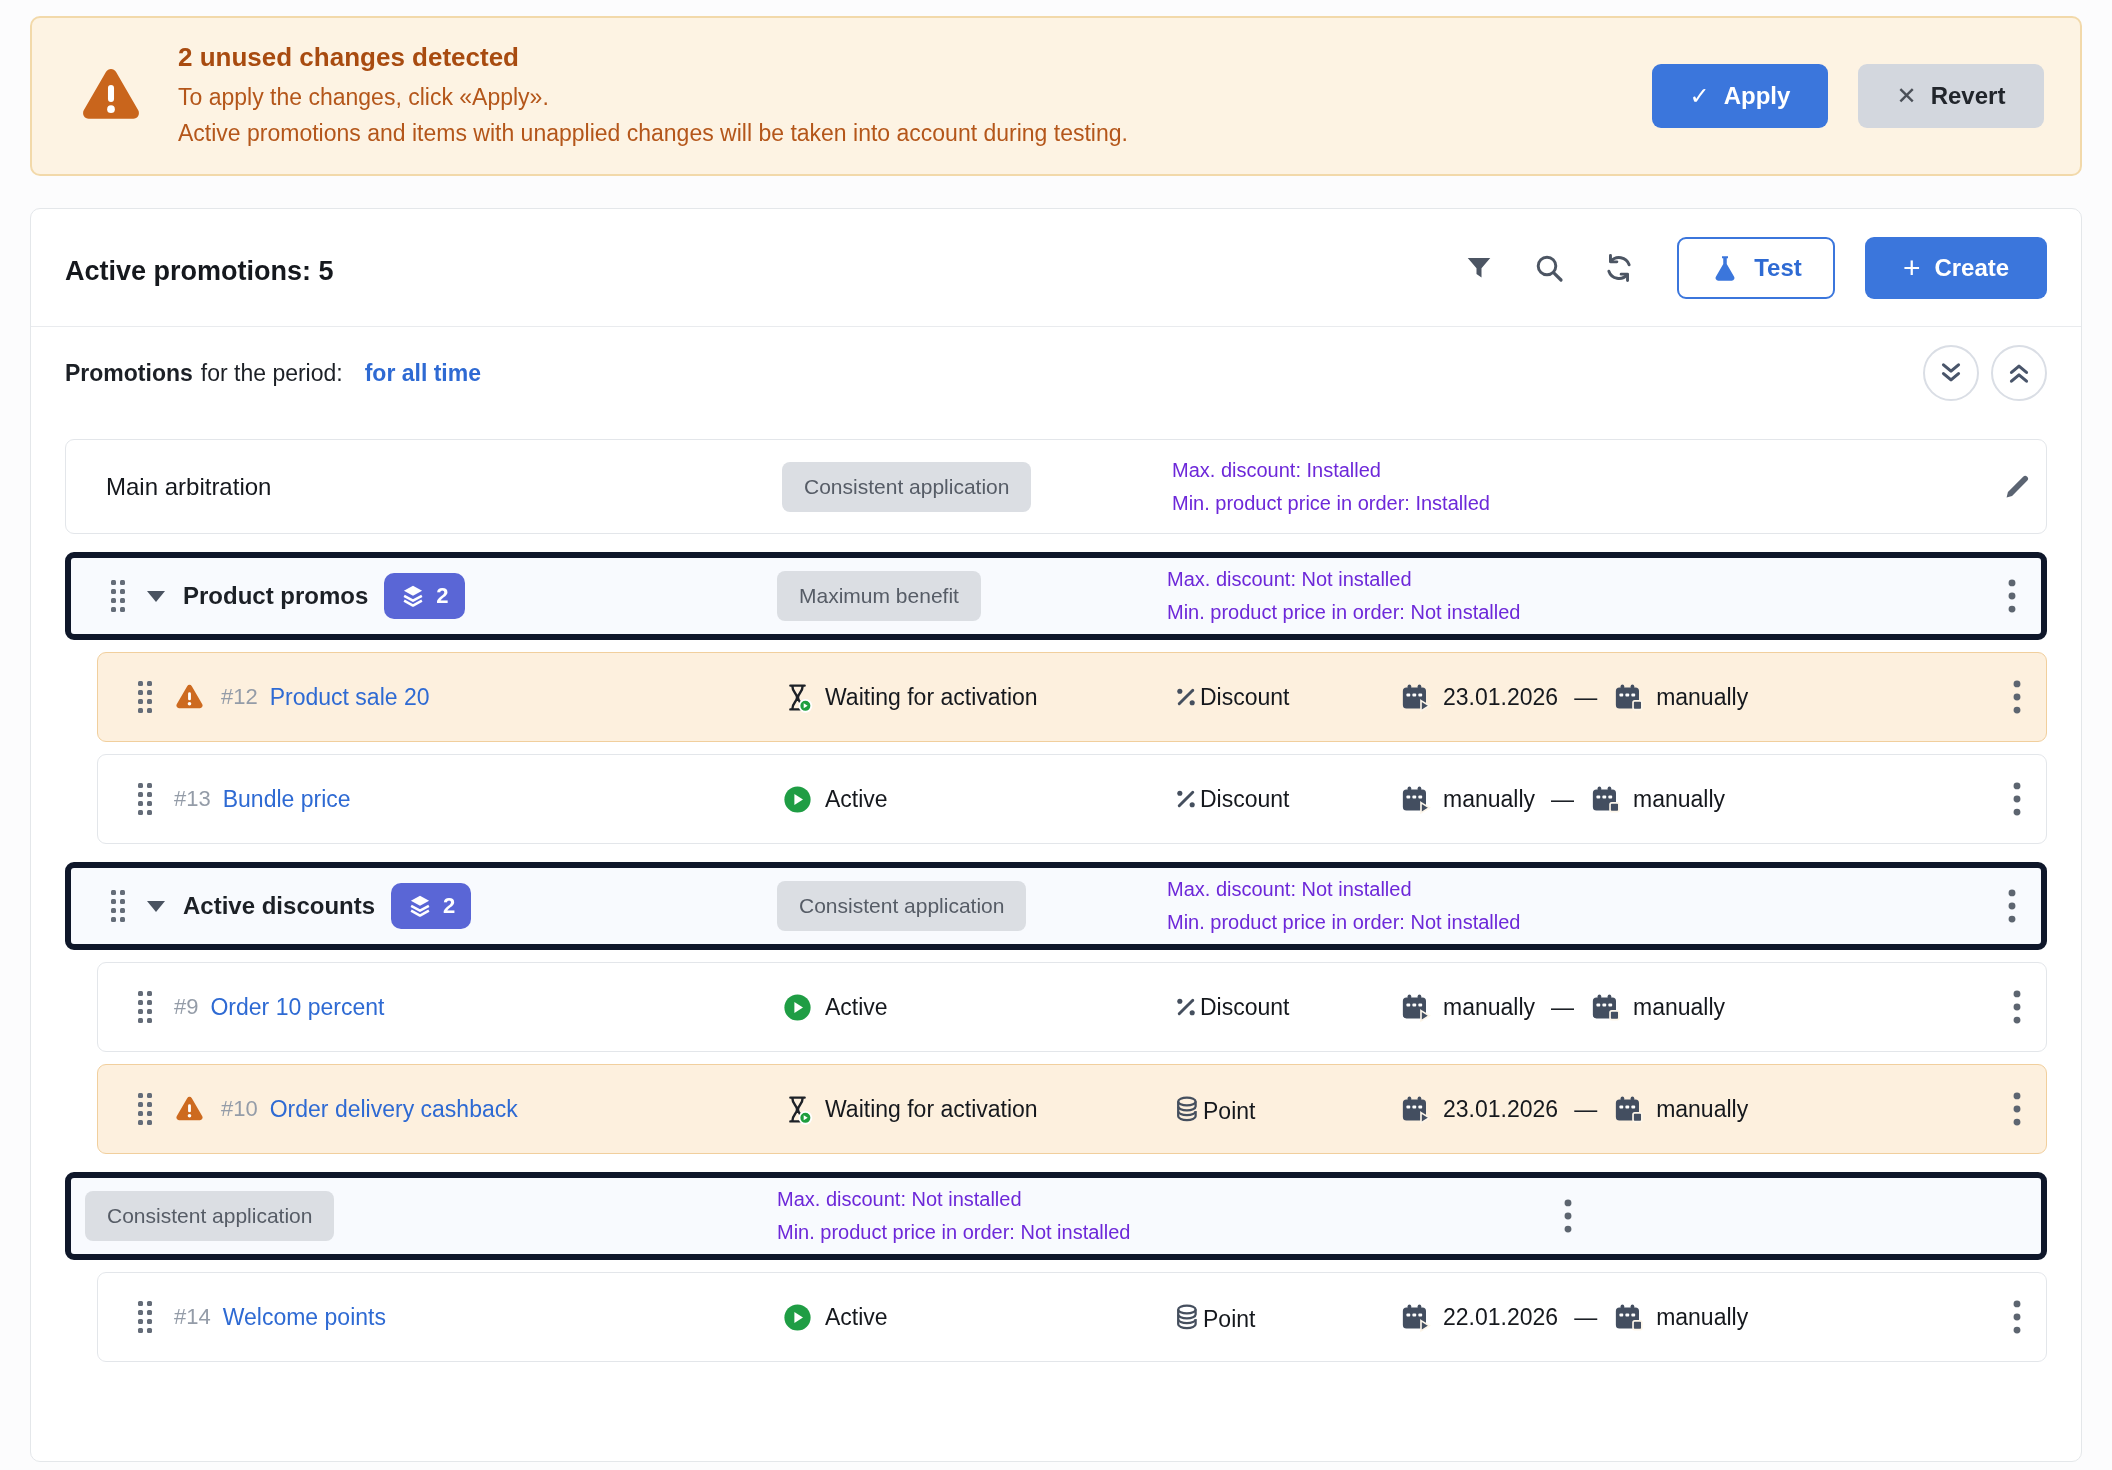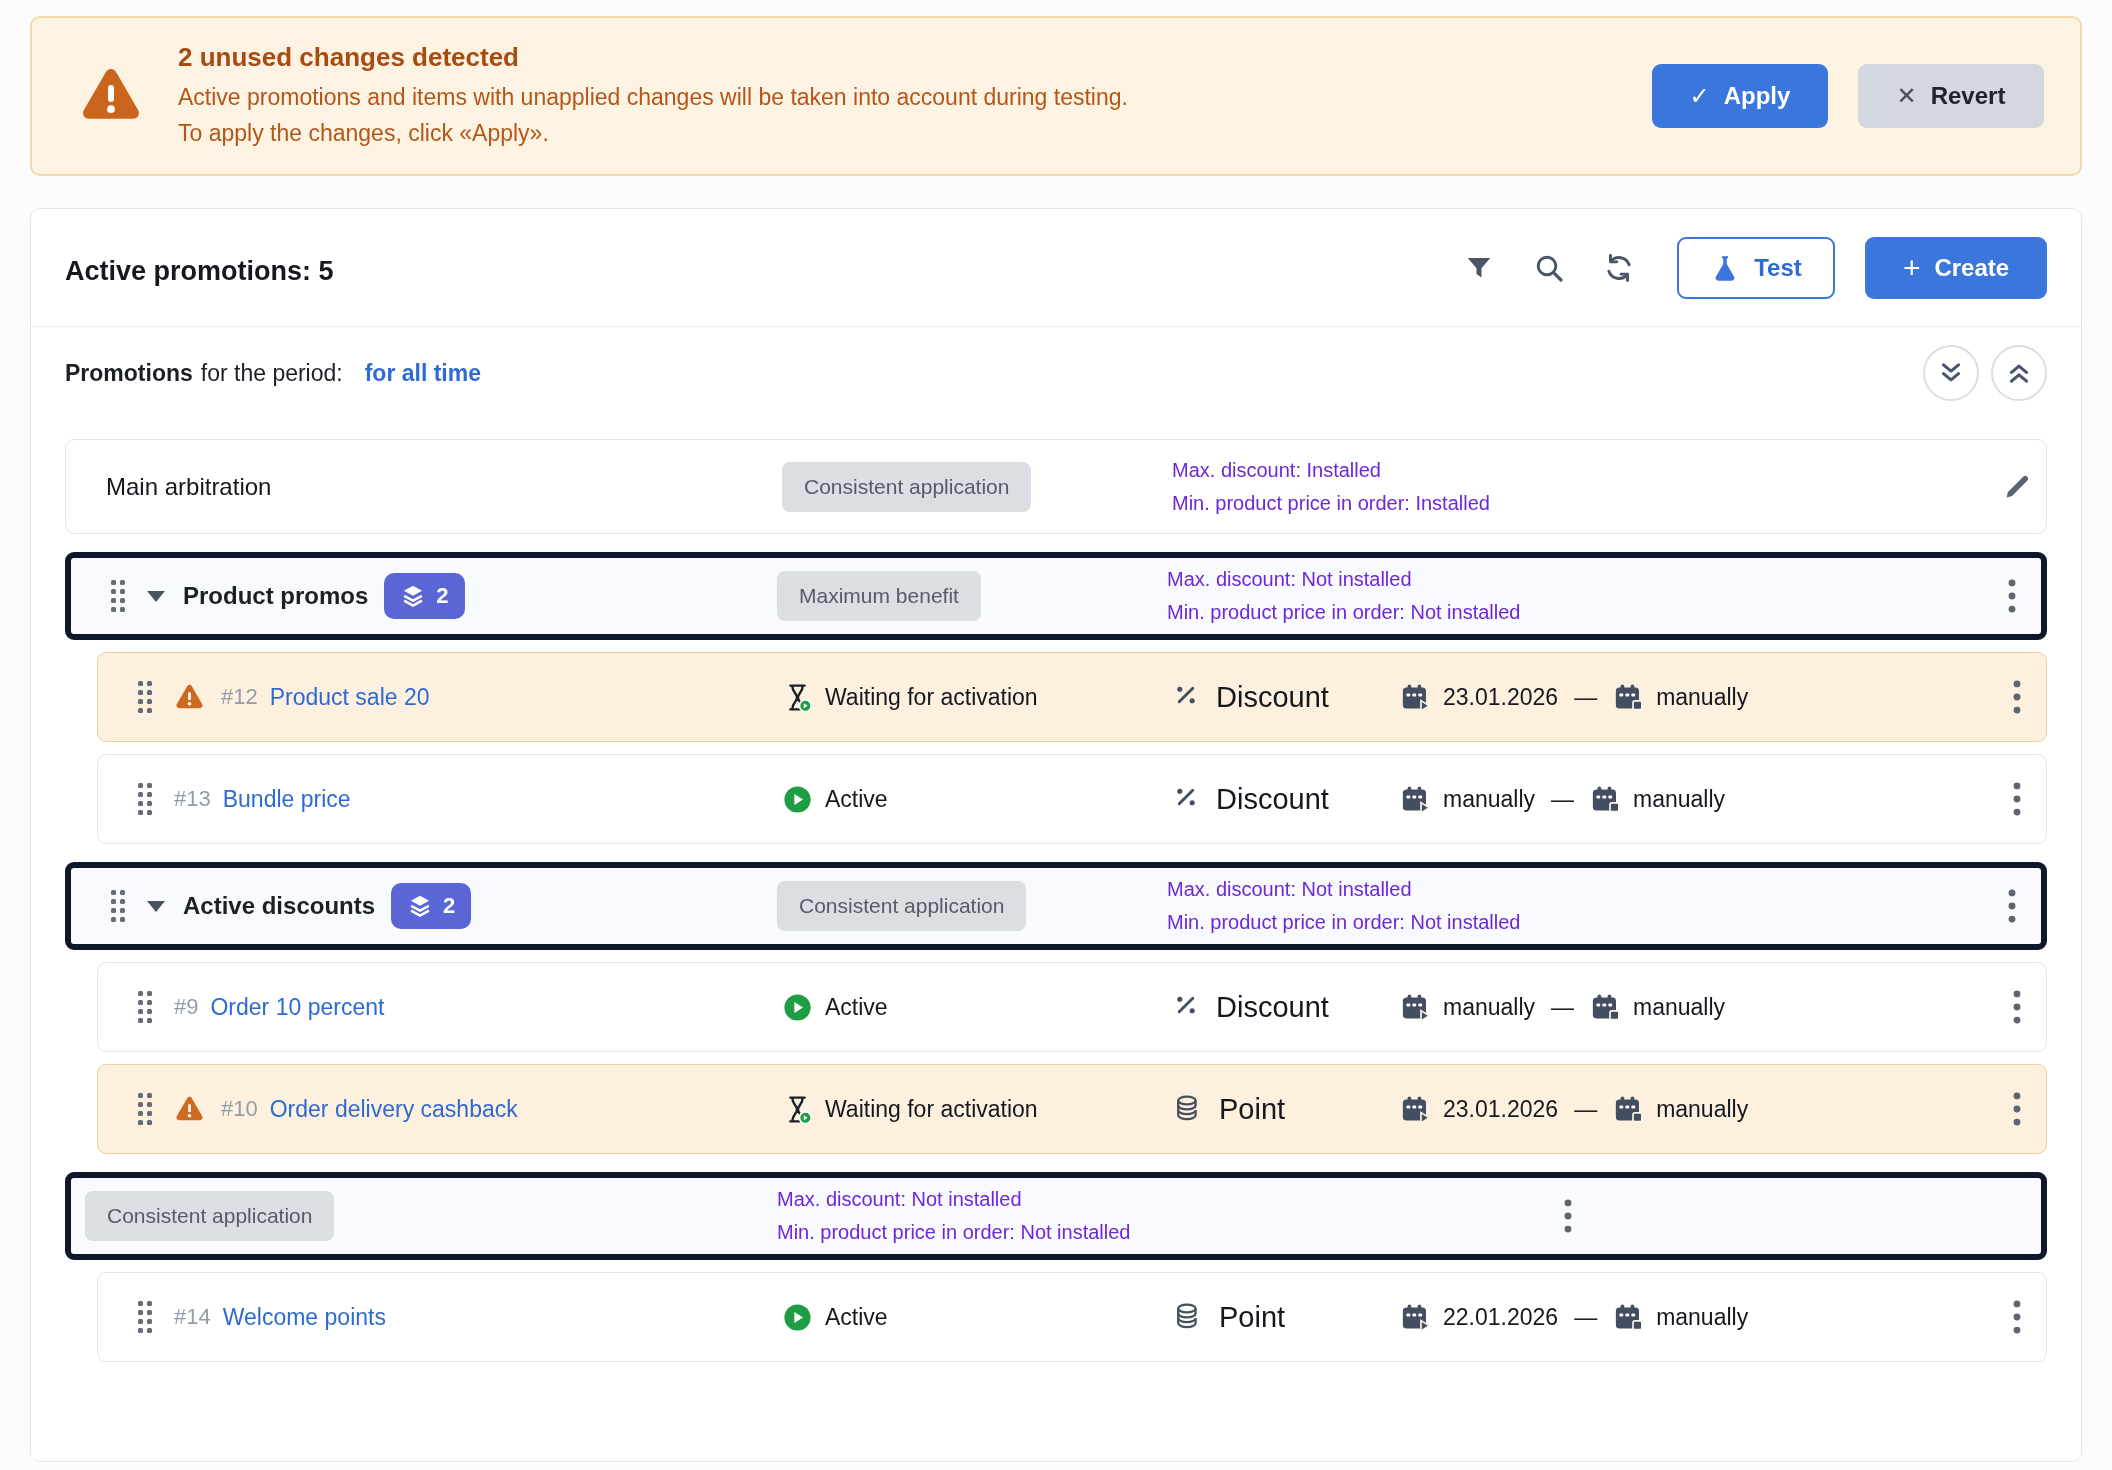--- a/index.html
+++ b/index.html
@@ -74,43 +74,43 @@
                  display:flex; align-items:center; gap:10px; padding:0 16px; font-size:22px; font-weight:700; }
   .promo-warning { margin-right:16px; }
   .promo-id { font-size:22px; color:#949ca8; margin-right:12px; }
   .promo-name { font-size:23px; color:#2e6ad3; cursor:pointer; }
 
   .cell-status { display:flex; align-items:center; gap:12px; padding-left:14px; font-size:23px; }
   .grey-badge { background:#dbdee3; color:#565c66; font-size:21px; font-weight:500;
                 padding:13px 22px; border-radius:8px; }
 
   .cell-right { display:flex; align-items:center; padding-left:14px; }
-  .type { width:228px; display:flex; align-items:flex-start; gap:16px; font-size:29px; }
+  .type { width:228px; display:flex; align-items:flex-end; gap:0; font-size:23px; }
   .dates { display:flex; align-items:center; gap:12px; font-size:23px; }
   .date-sep { color:#1c2026; margin:0 4px; }
 
   .cell-info { padding-left:14px; font-size:20px; color:#6d28d9; display:flex;
                flex-direction:column; gap:10px; }
   .cell-kebab { display:flex; align-items:center; justify-content:center; cursor:pointer; }
 </style>
 </head>
 <body>
 
 <div class="banner">
   <span class="banner-icon">
       <svg width="66" height="66" viewBox="0 0 24 24">
         <path d="M10.2 3.2a2.1 2.1 0 0 1 3.6 0l8.1 14a2.1 2.1 0 0 1-1.8 3.1H3.9a2.1 2.1 0 0 1-1.8-3.1l8.1-14z" fill="#c9651c"></path>
         <rect x="10.9" y="8" width="2.2" height="6.2" rx="1.1" fill="#fff"></rect>
         <circle cx="12" cy="16.8" r="1.4" fill="#fff"></circle>
       </svg>
     </span>
   <div class="banner-text">
     <div class="banner-title">2 unused changes detected</div>
+    <div class="banner-line">To apply the changes, click «Apply».</div>
     <div class="banner-line">Active promotions and items with unapplied changes will be taken into account during testing.</div>
-    <div class="banner-line">To apply the changes, click «Apply».</div>
   </div>
   <div class="banner-spacer"></div>
   <div class="btn btn-apply">
     <span class="btn-glyph">✓</span>
     <span>Apply</span>
   </div>
   <div class="btn btn-revert">
     <span class="btn-glyph">✕</span>
     <span>Revert</span>
   </div>

